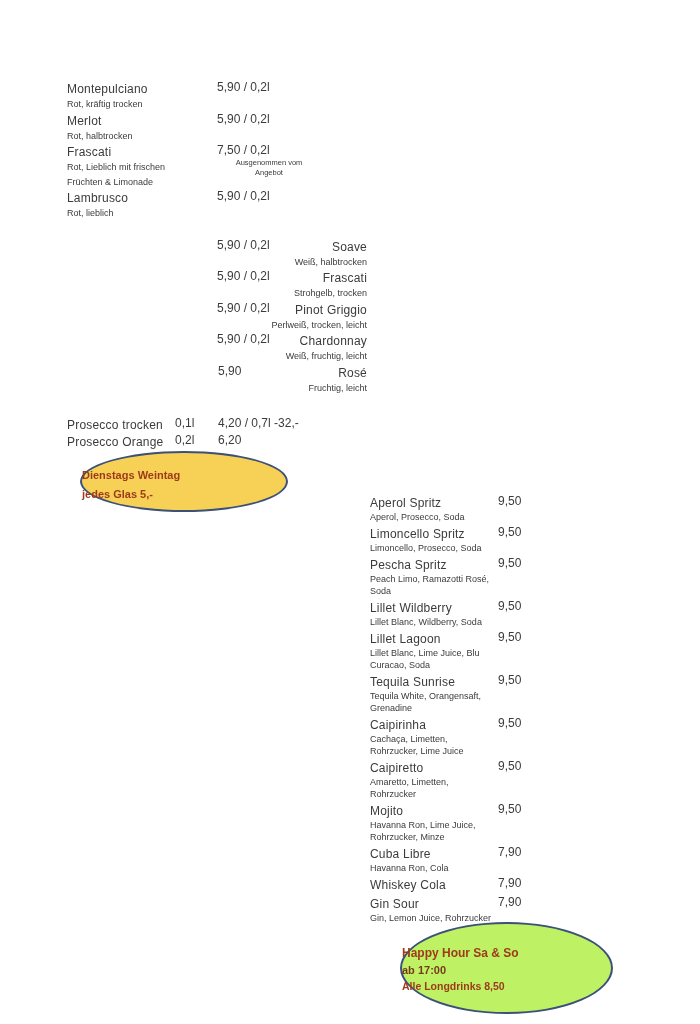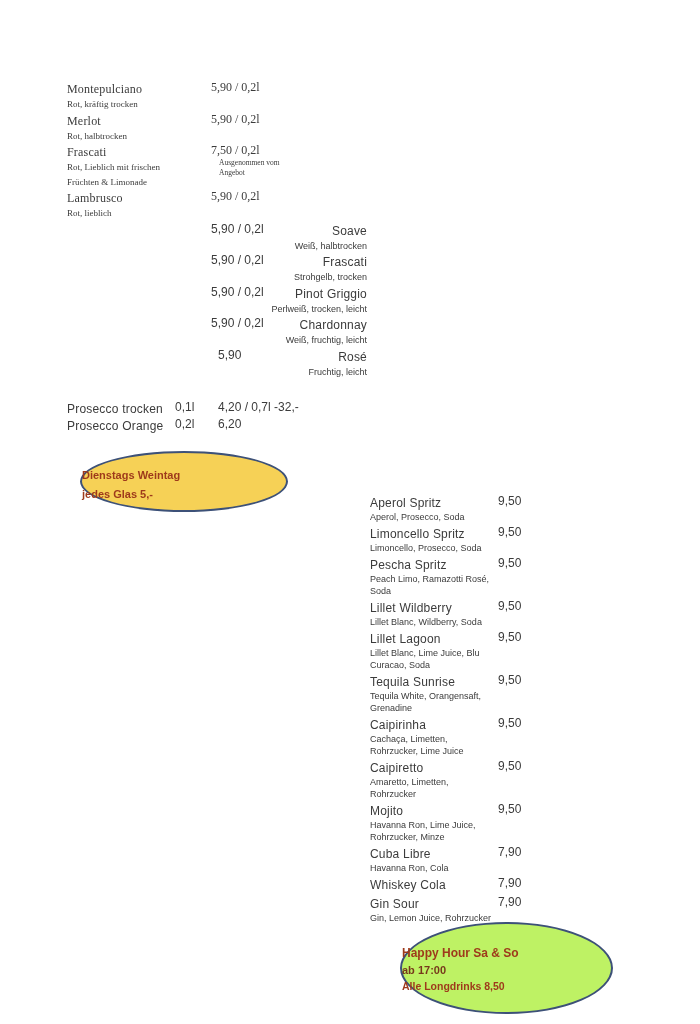--- a/index.html
+++ b/index.html
@@ -4,32 +4,32 @@
 <style>
   html,body{margin:0;padding:0;}
   body{
     width:700px;height:1024px;position:relative;background:#ffffff;
     font-family:"Liberation Sans","DejaVu Sans",sans-serif;
     color:#3b3b3b;overflow:hidden;
   }
   
   .wine-col{position:absolute;left:67px;top:80px;width:300px;}
   .w-section{margin:0;}
-  .w-sec-reds{margin-bottom:1px;font-family:Liberation Serif, serif;}
+  .w-sec-reds{margin-bottom:17px;}
   .w-sec-whites{margin-bottom:21px;text-align:right;}
   .item{position:relative;}
   .row{position:relative;line-height:15px;}
   .nm{font-size:12px;letter-spacing:.2px;}
-  .pr{position:absolute;left:144px;top:0;font-size:12px;white-space:nowrap;}
+  .pr{position:absolute;left:150px;top:0;font-size:12px;white-space:nowrap;}
   .pr-indent{left:151px;}
   .sz{position:absolute;left:108px;top:0;font-size:12px;white-space:nowrap;}
   .ds{font-size:9px;line-height:14.5px;white-space:pre-line;}
   .note{
-    position:absolute;left:152px;top:15px;width:116px;
-    font-size:7.5px;line-height:9.5px;white-space:pre-line;
+    position:absolute;left:144px;top:15px;width:116px;
+    font-size:7.5px;line-height:9.5px;text-align:center;white-space:pre-line;
   }
   
   .cocktail-col{position:absolute;left:370px;top:494px;width:170px;}
   .c-item{position:relative;margin-bottom:2px;}
   .c-item .pr{left:128px;}
   .c-item .ds{line-height:12px;}
   
   .badge{
     position:absolute;border-radius:50%;
     text-align:left;font-weight:bold;white-space:nowrap;

